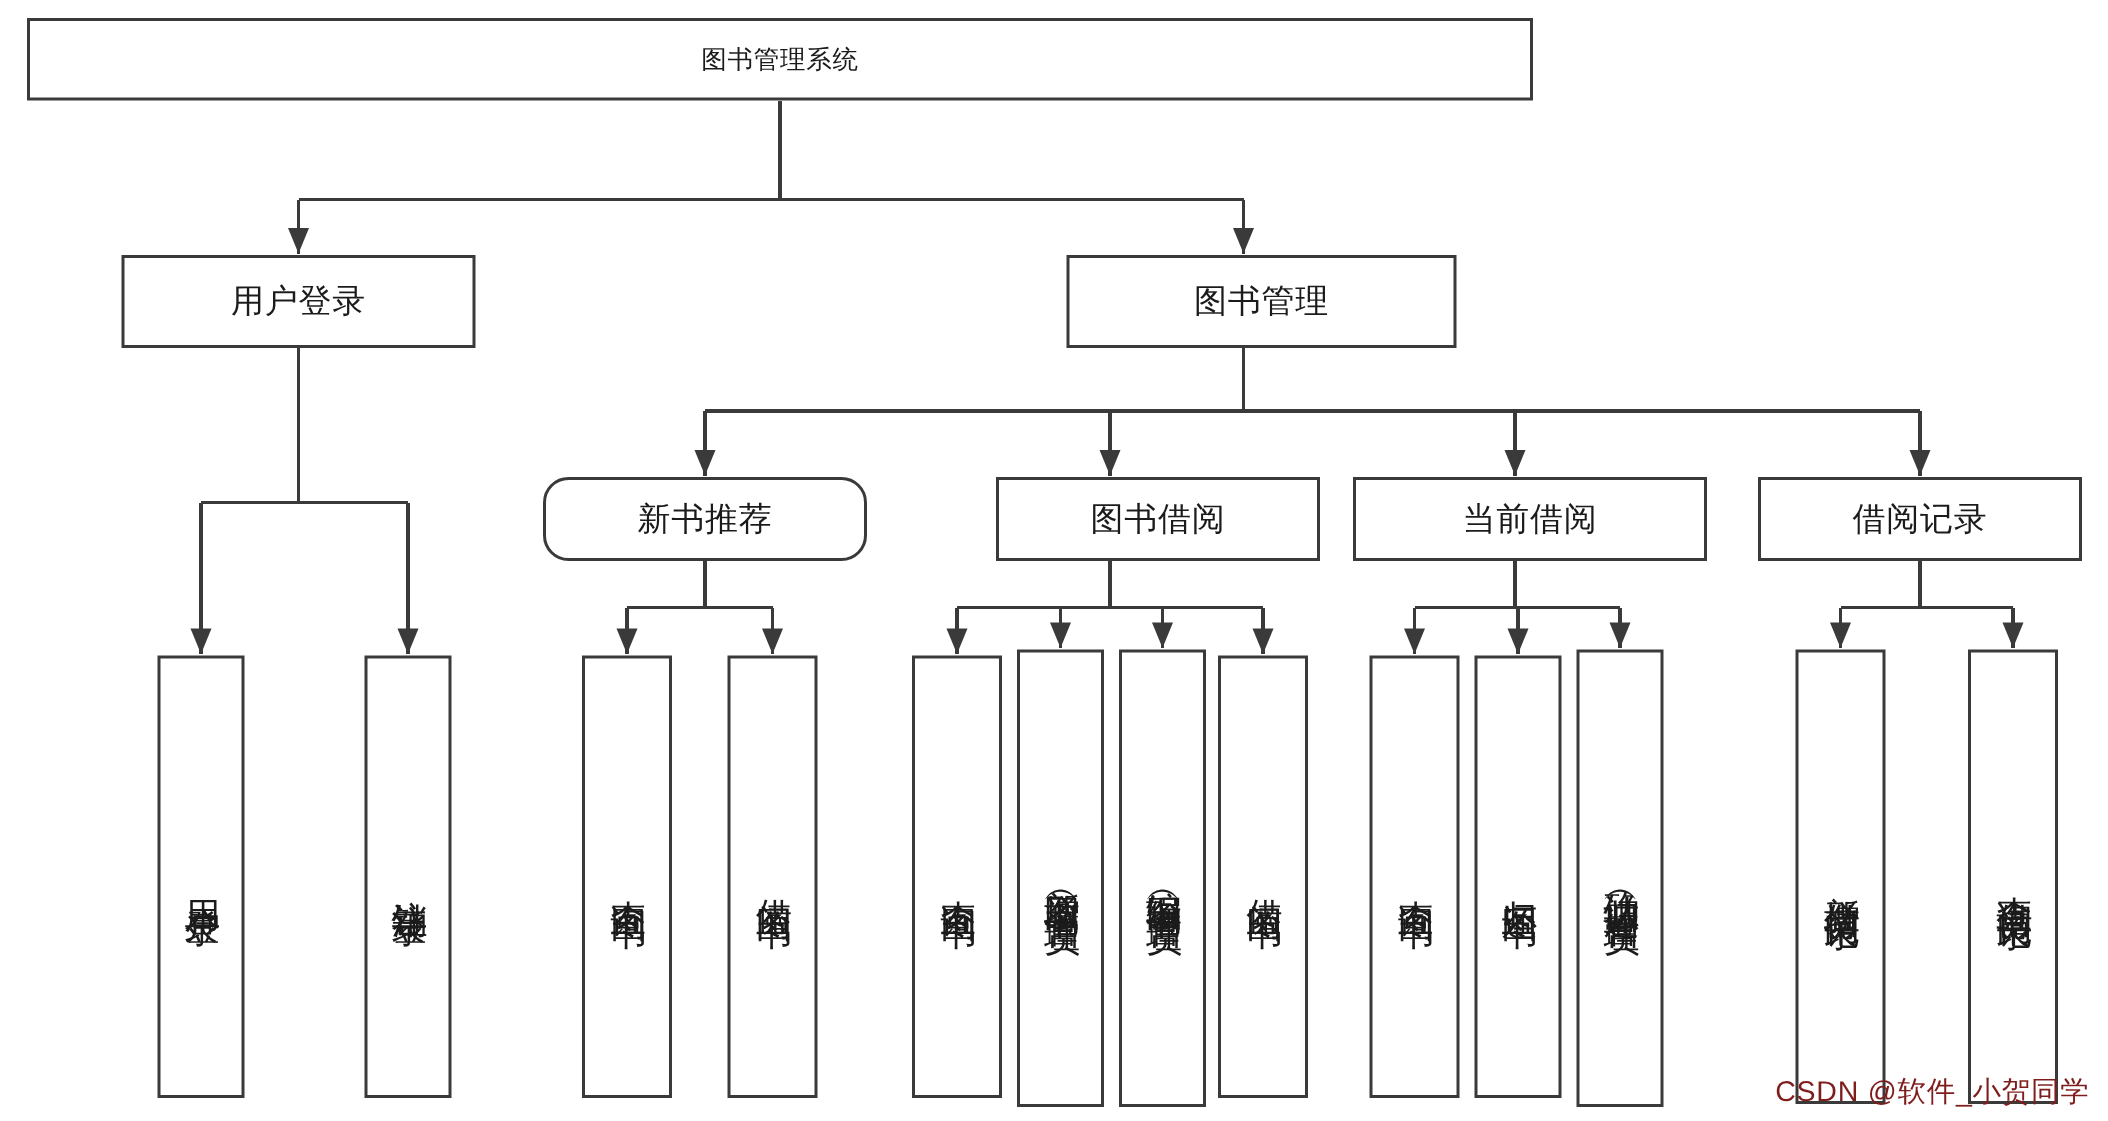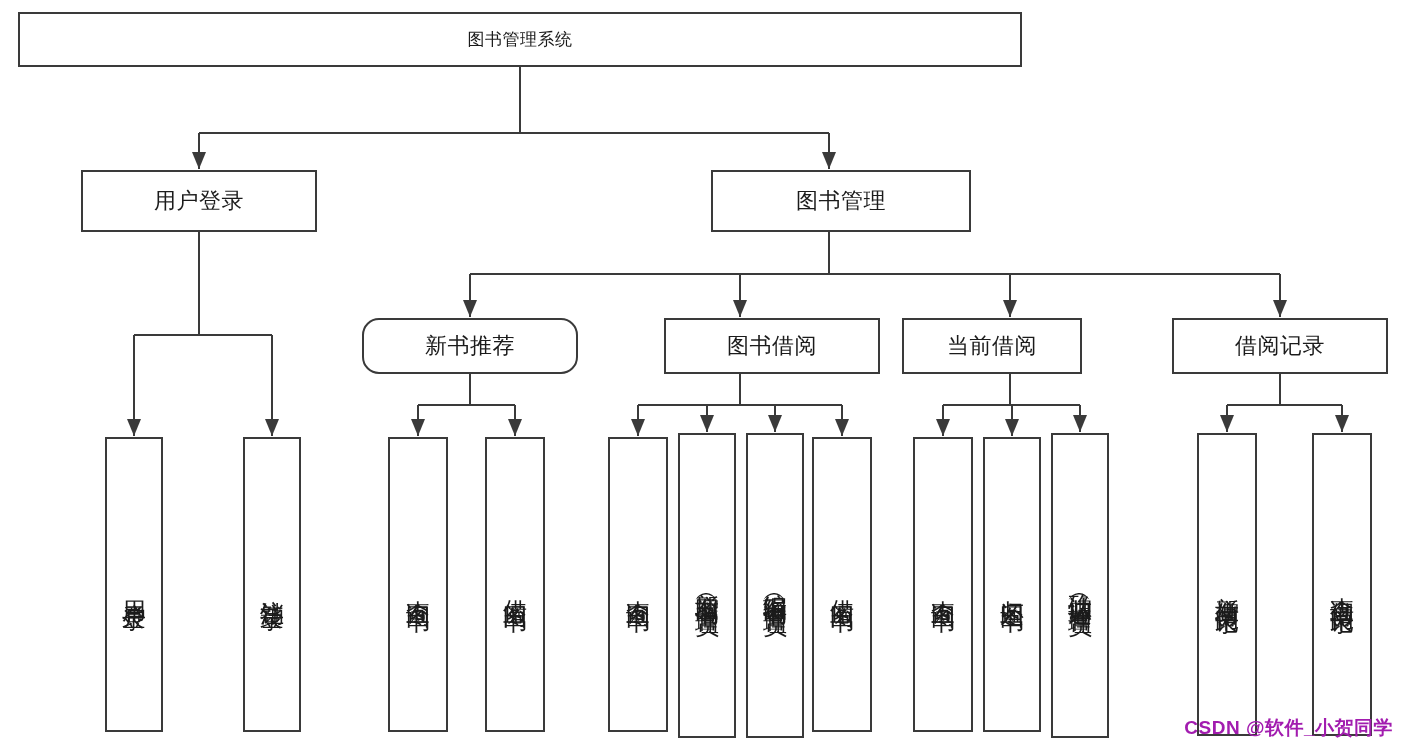--- a/index.html
+++ b/index.html
@@ -55,25 +55,24 @@
     writing-mode: vertical-rl;
     text-orientation: upright;
     font-size: 24px;
     letter-spacing: 3px;
     line-height: 1.0;
   }
   .node.root .label { font-size: 17px; }
   .watermark {
     position: absolute;
     font-size: 19px;
-    color: #a21caf;
+    color: #7f1d1d;
     white-space: nowrap;
     letter-spacing: 0.5px;
     pointer-events: none;
-    font-weight: bold;
   }
 </style>
 </head>
 <body>
 
 <div id="canvas">
   <svg id="edges" viewBox="0 0 1405 747">
       <line x1="520" y1="67" x2="520" y2="133" stroke="#3a3a3a" stroke-width="2.6" shape-rendering="crispEdges"></line>
       <line x1="199" y1="133" x2="829" y2="133" stroke="#3a3a3a" stroke-width="2.6" shape-rendering="crispEdges"></line>
       <line x1="199" y1="133" x2="199" y2="169" stroke="#3a3a3a" stroke-width="2.6" shape-rendering="crispEdges"></line>
@@ -136,21 +135,21 @@
       </div>
       <div class="node horiz" style="left: 711px; top: 170px; width: 260px; height: 62px; border-color: rgb(58, 58, 58); color: rgb(27, 27, 27);">
         <span class="label">图书管理</span>
       </div>
       <div class="node horiz" style="left: 362px; top: 318px; width: 216px; height: 56px; border-color: rgb(58, 58, 58); color: rgb(27, 27, 27); border-radius: 17px;">
         <span class="label">新书推荐</span>
       </div>
       <div class="node horiz" style="left: 632px; top: 318px; width: 216px; height: 56px; border-color: rgb(58, 58, 58); color: rgb(27, 27, 27); margin-left: 32px;">
         <span class="label">图书借阅</span>
       </div>
-      <div class="node horiz" style="left: 902px; top: 318px; width: 180px; height: 56px; border-color: rgb(58, 58, 58); color: rgb(27, 27, 27);">
+      <div class="node horiz" style="left: 902px; top: 318px; width: 236px; height: 56px; border-color: rgb(58, 58, 58); color: rgb(27, 27, 27);">
         <span class="label">当前借阅</span>
       </div>
       <div class="node horiz" style="left: 1172px; top: 318px; width: 216px; height: 56px; border-color: rgb(58, 58, 58); color: rgb(27, 27, 27);">
         <span class="label">借阅记录</span>
       </div>
       <div class="node vert" style="left: 105px; top: 437px; width: 58px; height: 295px; border-color: rgb(58, 58, 58); color: rgb(27, 27, 27);">
         <span class="label">用户登录</span>
       </div>
       <div class="node vert" style="left: 243px; top: 437px; width: 58px; height: 295px; border-color: rgb(58, 58, 58); color: rgb(27, 27, 27);">
         <span class="label">注销登录</span>

